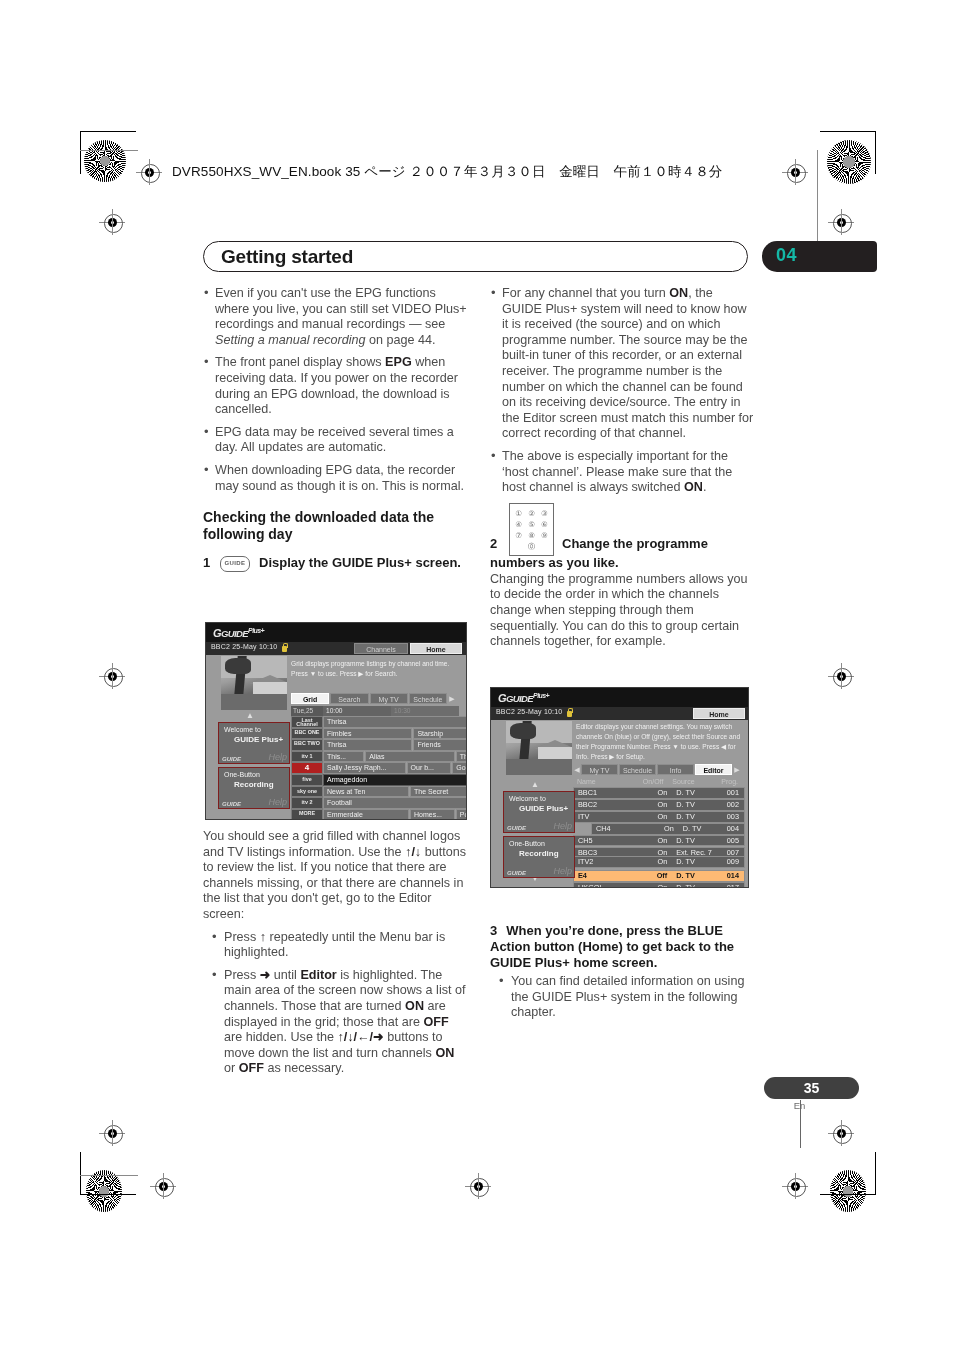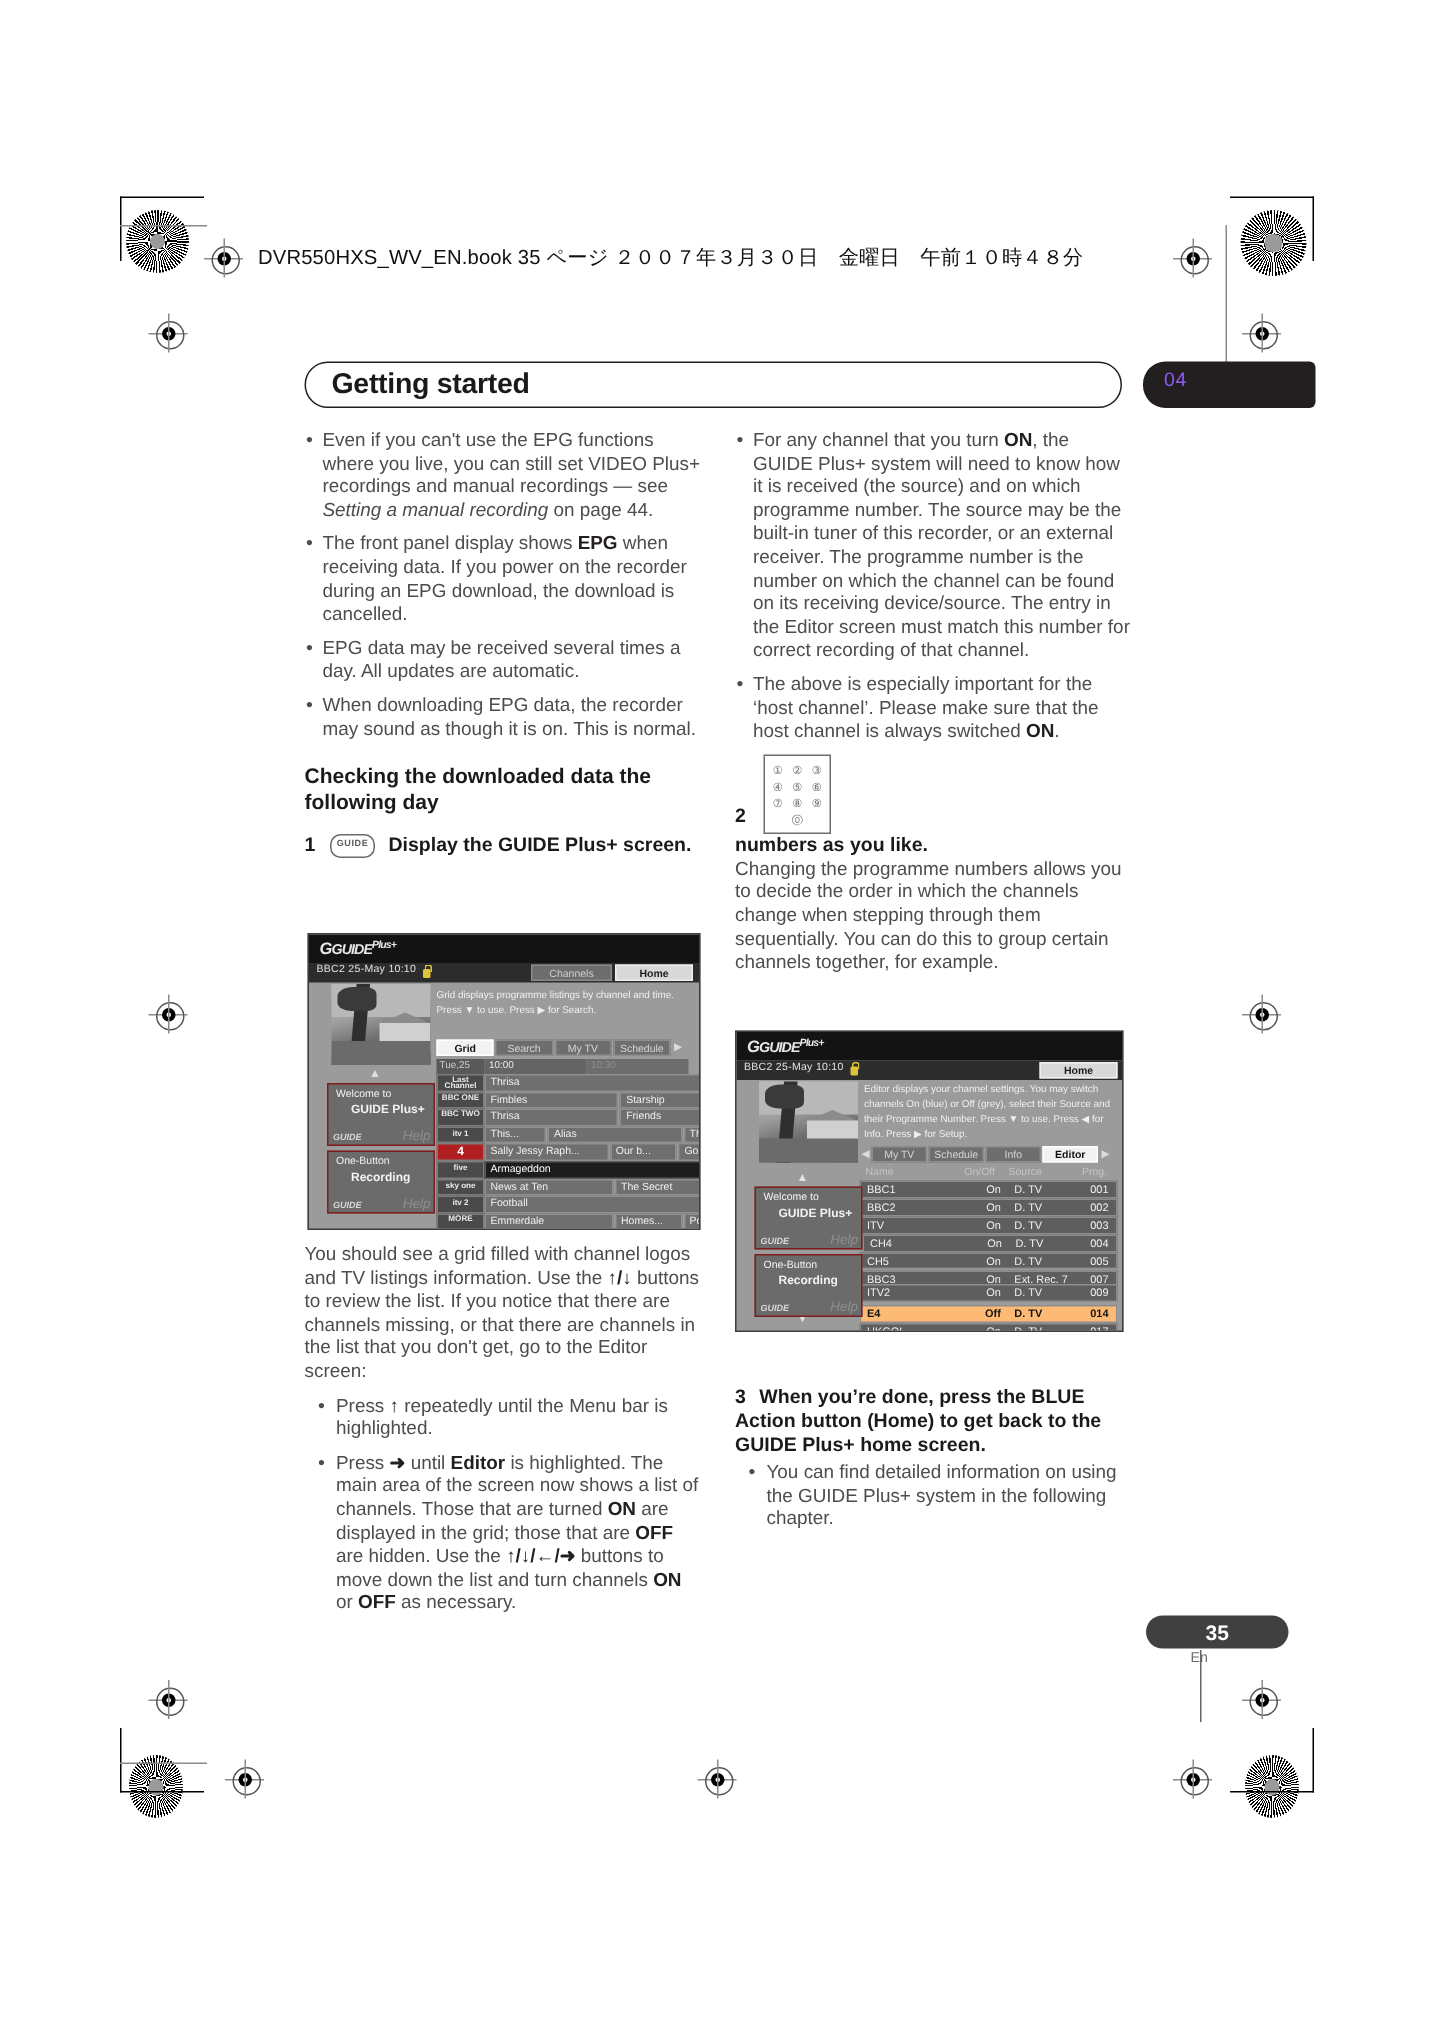--- a/index.html
+++ b/index.html
@@ -36,21 +36,21 @@
   .fileline{position:absolute;left:172px;top:163px;font-size:13.5px;color:#111;
             letter-spacing:0.1px;white-space:nowrap;font-family:"Liberation Sans",sans-serif;}
 
   
   .banner{position:absolute;left:203px;top:241px;width:545px;height:31px;
           border:1.6px solid #231f20;border-radius:16px;box-sizing:border-box;}
   .banner-title{position:absolute;left:17px;top:4px;font-size:19px;font-weight:bold;
                 letter-spacing:-0.2px;color:#1a1a1a;}
   .chapbox{position:absolute;left:762px;top:241px;width:115px;height:31px;background:#231f20;
            border-radius:15px 4px 4px 15px;}
-  .chapnum{position:absolute;left:14px;top:4px;font-size:13px;font-weight:normal;color:#8b5cf6;letter-spacing:0.5px;}
+  .chapnum{position:absolute;left:14px;top:4px;font-size:18px;font-weight:bold;color:#14b8a6;letter-spacing:0.5px;}
 
   
   .col{position:absolute;width:264px;font-size:12.6px;line-height:15.6px;color:#4d4d4d;}
   .col.left{left:203px;top:286px;}
   .col.right{left:490px;top:286px;}
 
   ul.bul{list-style:none;margin:0 0 0 0;padding:0;}
   ul.bul li{position:relative;padding-left:12px;margin-bottom:7px;}
   ul.bul li::before{content:"\2022";position:absolute;left:1px;top:-1px;color:#4d4d4d;font-size:13px;}
   ul.bul.sub li::before{left:9px;}
@@ -281,20 +281,21 @@
           <span>②</span>
           <span>③</span>
           <span>④</span>
           <span>⑤</span>
           <span>⑥</span>
           <span>⑦</span>
           <span>⑧</span>
           <span>⑨</span>
           <span class="zero">⓪</span>
         </div>
+      <div class="step2lbl">Change the programme</div>
     </div>
     <div class="step2line2">numbers as you like.</div>
     <div class="para" style="margin-top:1px;">Changing the programme numbers allows you to decide the order in which the channels change when stepping through them sequentially. You can do this to group certain channels together, for example.</div>
   </div>
 
   <div class="col" style="left:490px;top:893px;">
     <div class="step3">
       <span class="n">3</span><span>When you’re done, press the BLUE Action button (Home) to get back to the GUIDE Plus+ home screen.</span>
     </div>
     <ul class="bul sub" id="right-step3-bullets" style="margin-top:3px;">
@@ -454,21 +455,21 @@
           <div class="c-on">On</div>
           <div class="c-src">D. TV</div>
           <div class="c-no">002</div>
         </div>
         <div class="erow" style="left: 82px; right: 3px; top: 122.8px;">
           <div class="c-name">ITV</div>
           <div class="c-on">On</div>
           <div class="c-src">D. TV</div>
           <div class="c-no">003</div>
         </div>
-        <div class="erow" style="left: 84px; right: 3px; top: 134.7px;">
+        <div class="erow" style="left: 100px; right: 3px; top: 134.7px;">
           <div class="c-name">CH4</div>
           <div class="c-on">On</div>
           <div class="c-src">D. TV</div>
           <div class="c-no">004</div>
         </div>
         <div class="erow" style="left: 82px; right: 3px; top: 146.6px;">
           <div class="c-name">CH5</div>
           <div class="c-on">On</div>
           <div class="c-src">D. TV</div>
           <div class="c-no">005</div>

